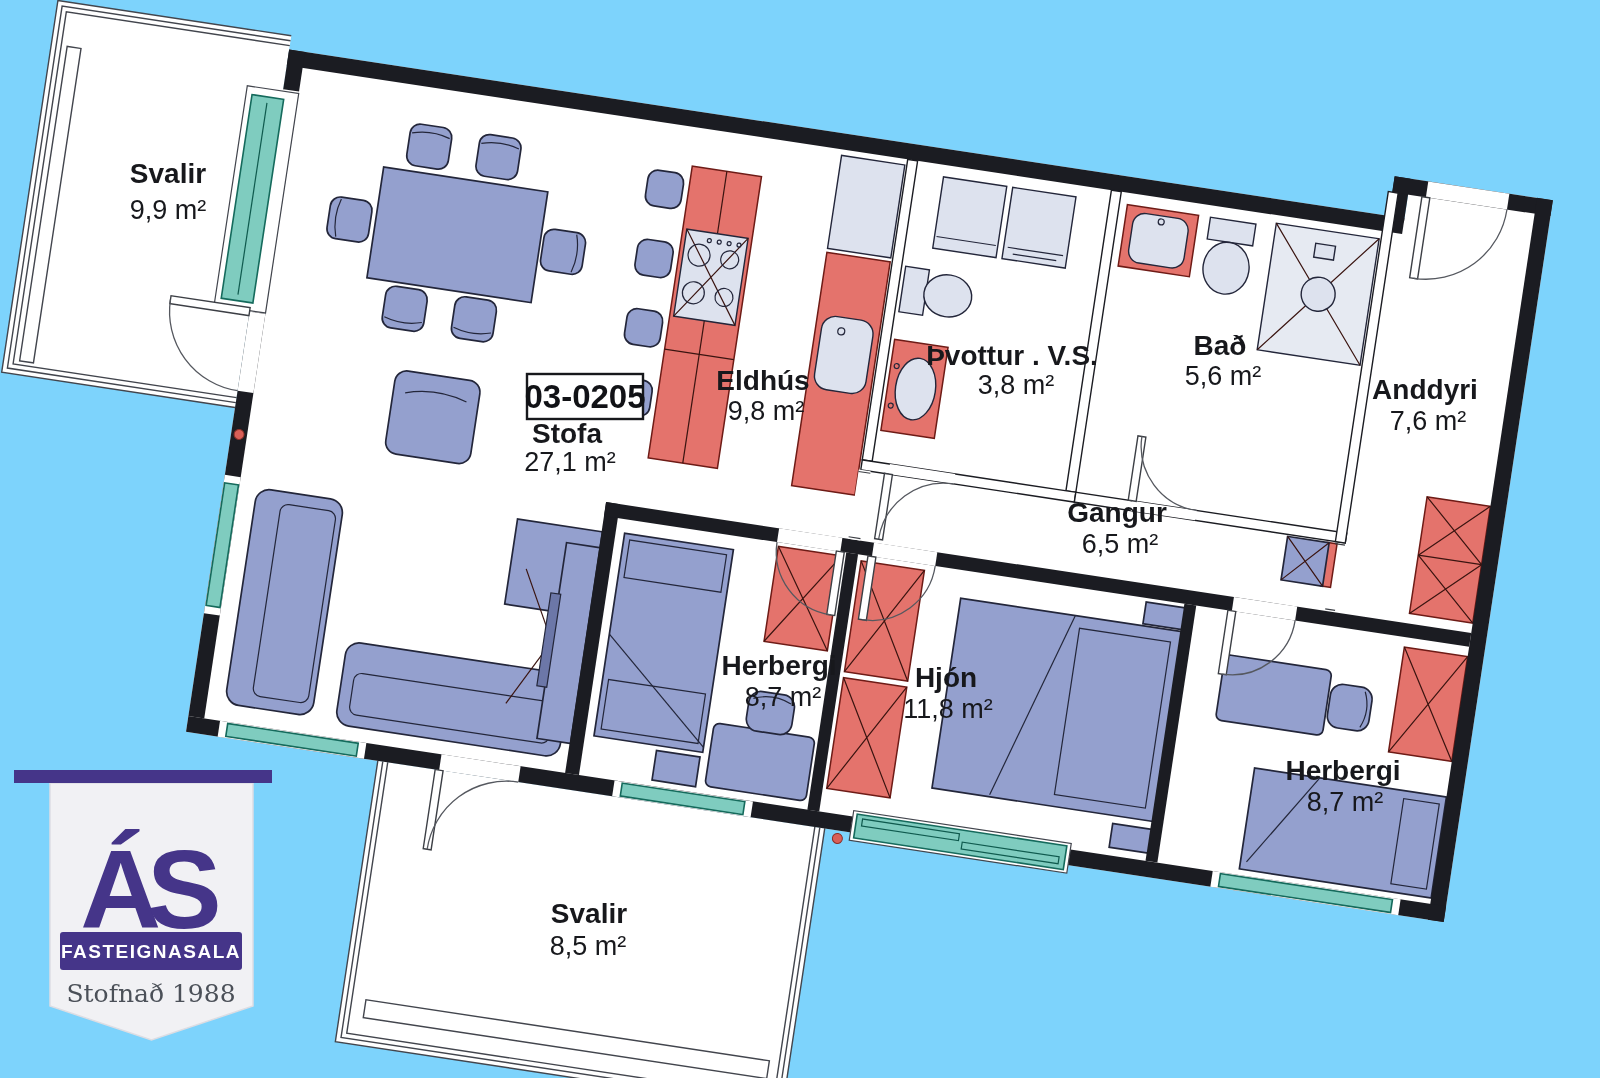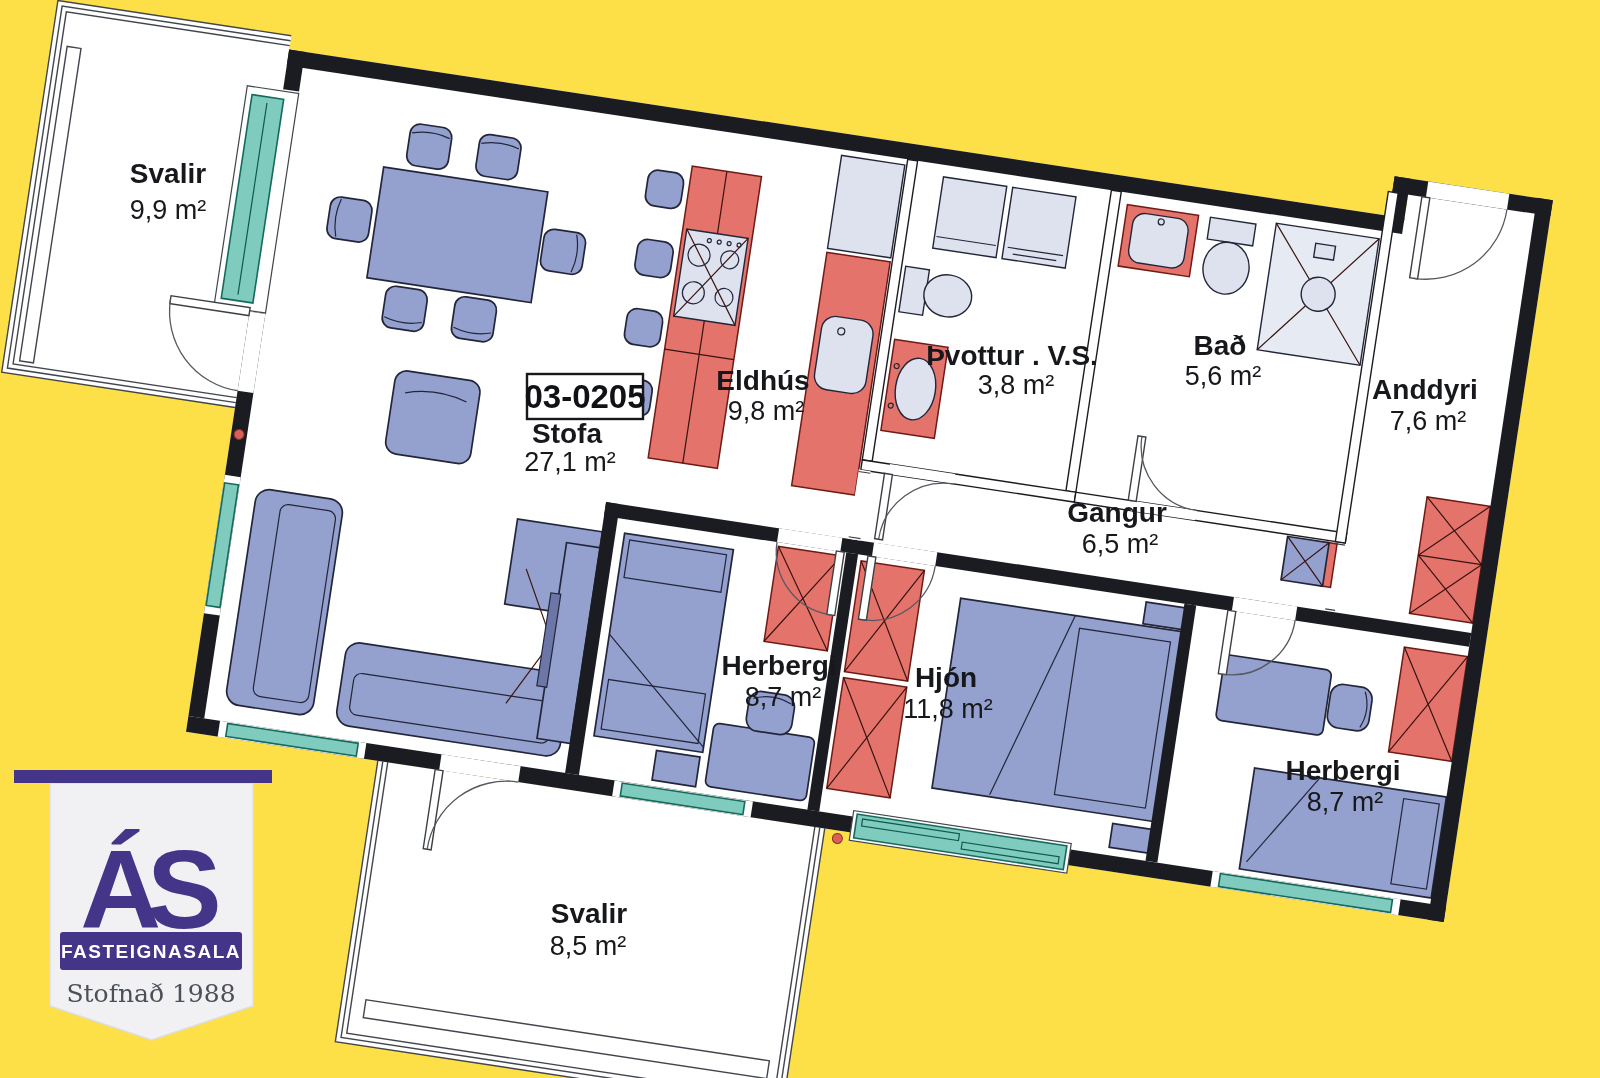--- a/index.html
+++ b/index.html
@@ -1,21 +1,21 @@
 <!DOCTYPE html>
 <html style="--wall: #1b1c22; --furniture-blue: #94a0ce; --kitchen-red: #e4736c; --window-teal: #7fccbf; --fixture-gray: #dde2ee; --logo-purple: #453589; --floor-white: #ffffff;"><head>
 <meta charset="utf-8">
 <style>
   :root{
     --wall:#1b1c22; --furniture-blue:#94a0ce; --kitchen-red:#e4736c;
     --window-teal:#7fccbf; --fixture-gray:#dde2ee; --logo-purple:#453589;
     --floor-white:#ffffff; --line-dark:#23263a;
   }
   html,body{margin:0;padding:0;background:#fff;}
-  .stage{position:relative;width:1600px;height:1078px;background:#fde047;overflow:hidden;
+  .stage{position:relative;width:1600px;height:1078px;background:#7dd3fc;overflow:hidden;
          font-family:"Liberation Sans",sans-serif;}
   svg{display:block}
   .wall{fill:var(--wall);}
   .partition{fill:#fff;stroke:var(--wall);stroke-width:1.4;}
   .gap{fill:#fff;}
   .floor{fill:var(--floor-white);}
   .rail{fill:none;stroke:#42454d;stroke-width:1.4;}
   .window{fill:var(--window-teal);stroke:#156a5c;stroke-width:1.6;}
   .winframe{fill:#fff;stroke:#42454d;stroke-width:1.2;}
   .winline{stroke:#0f5a4e;stroke-width:1.2;fill:none;}

